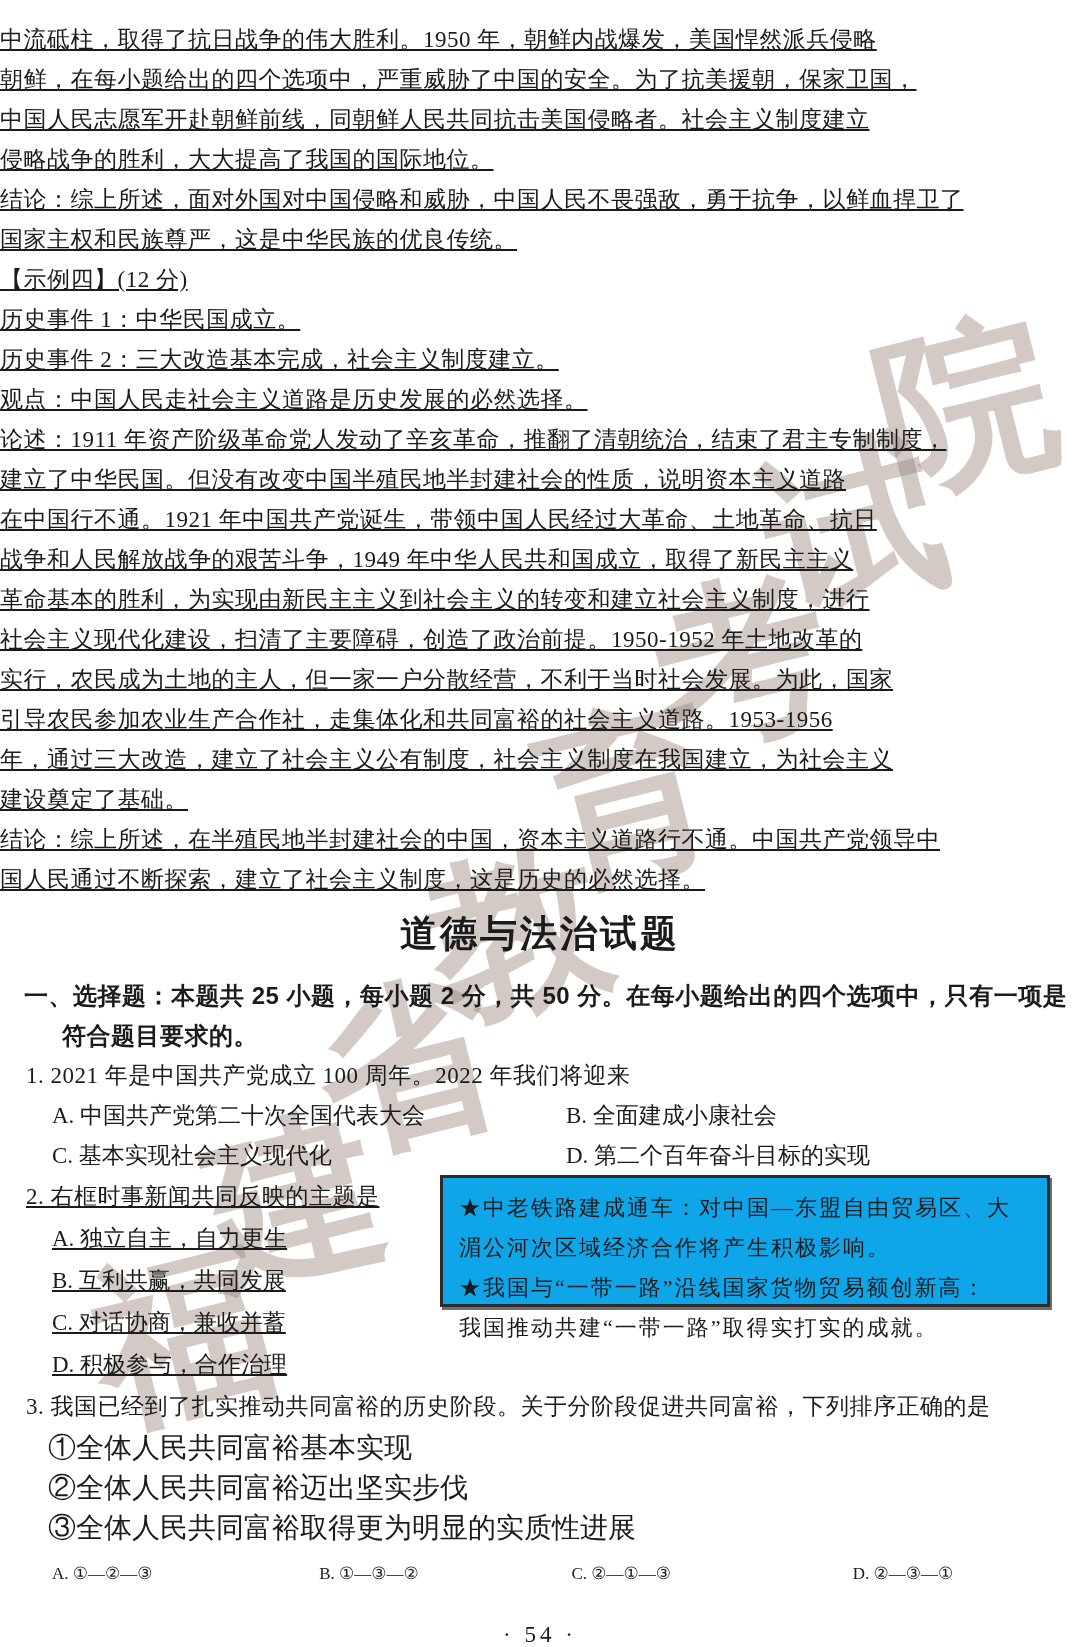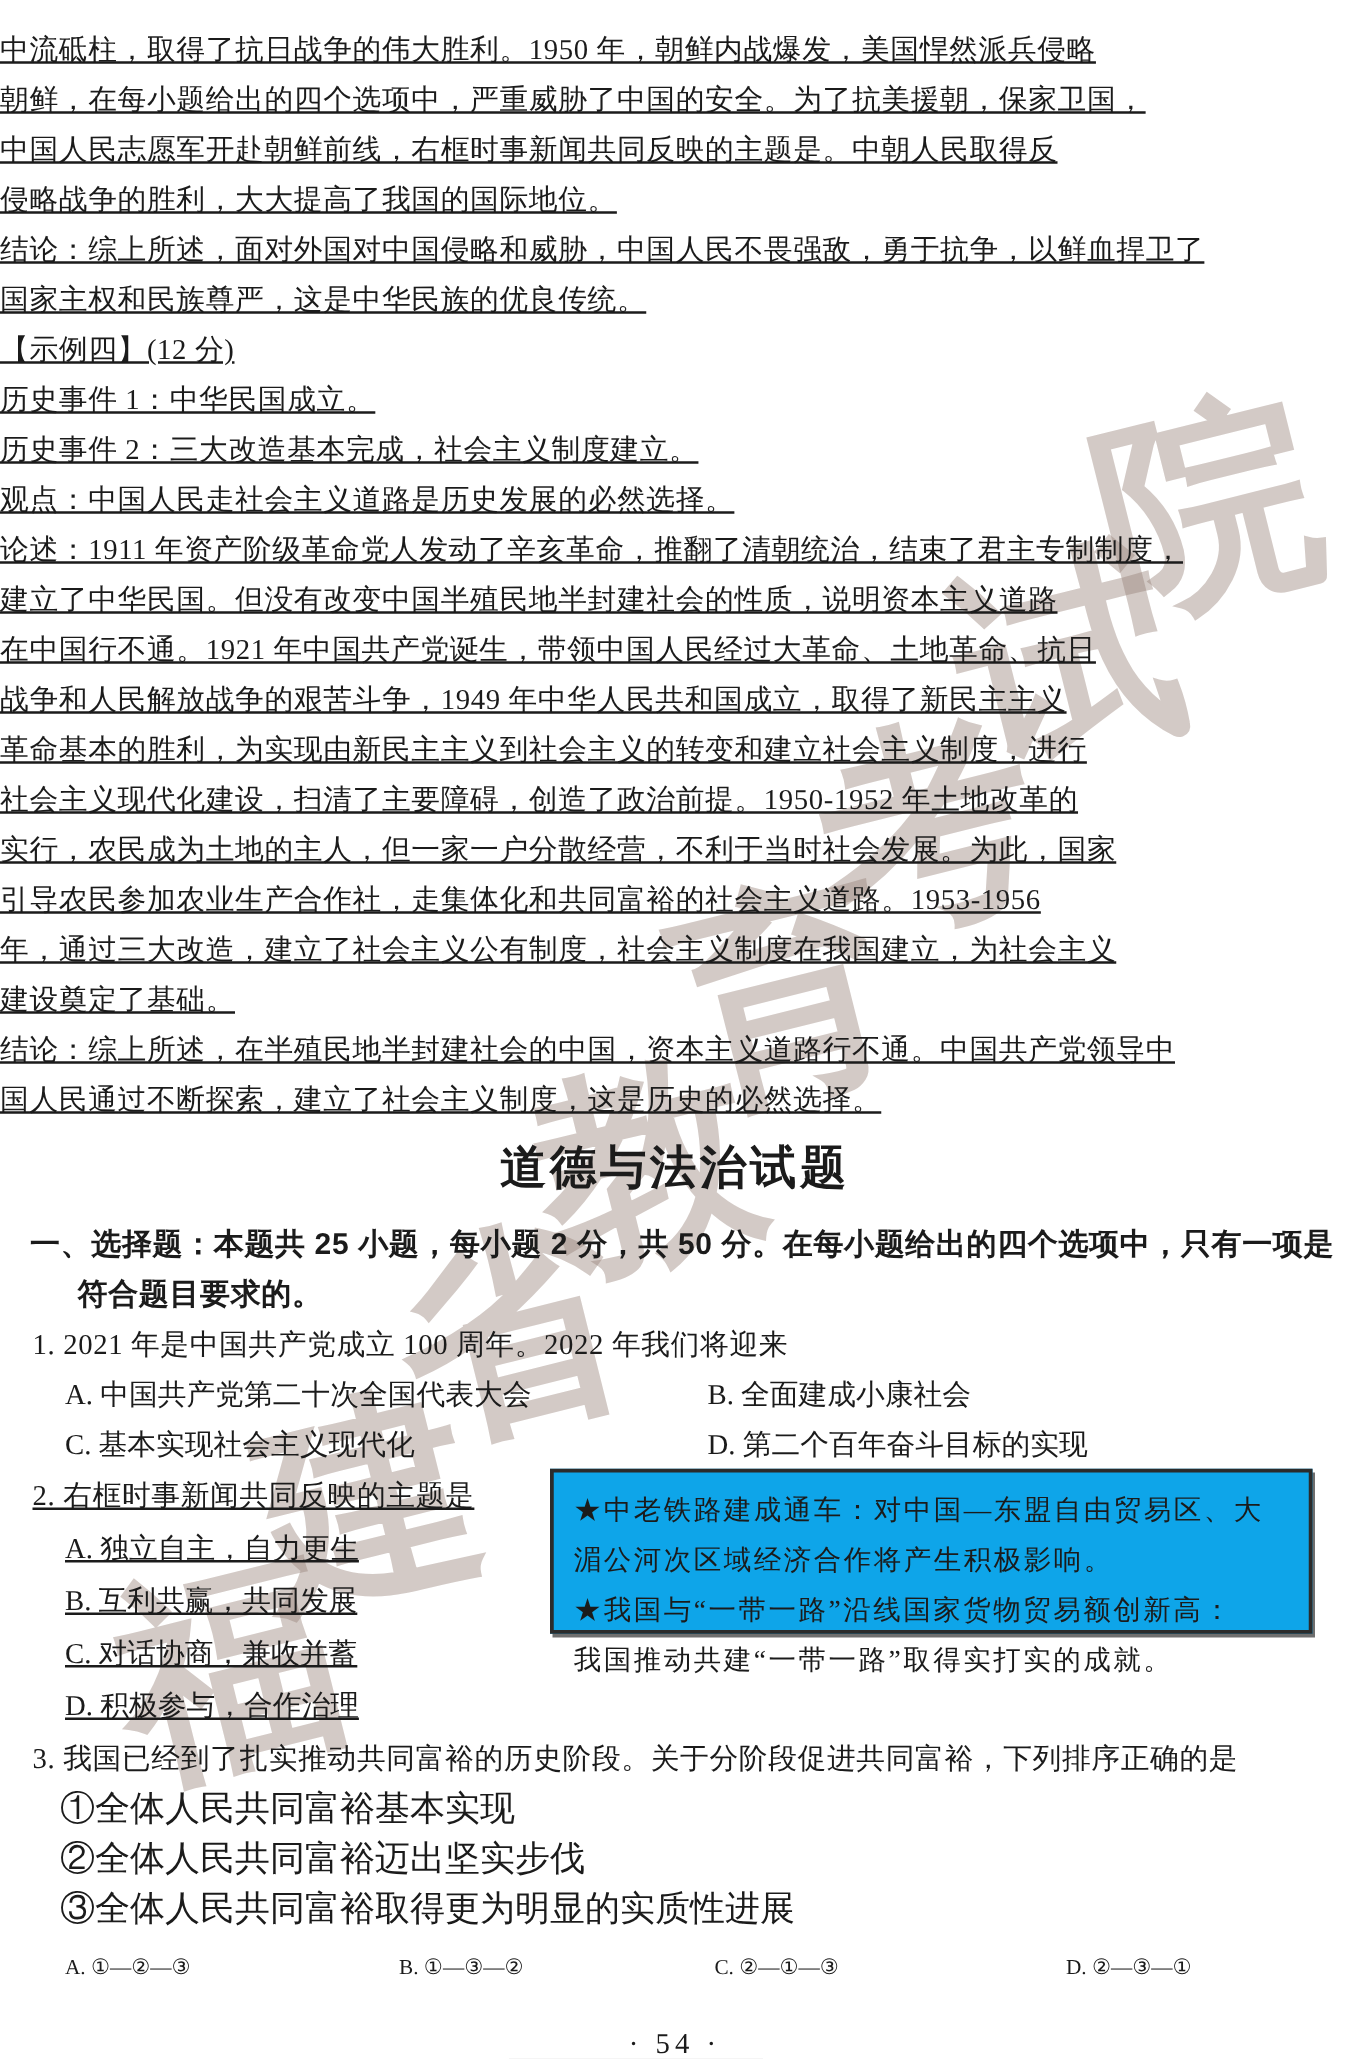--- a/index.html
+++ b/index.html
@@ -135,21 +135,21 @@
     <span style="left:655px;top:575px">考</span>
     <span style="left:767px;top:440px">试</span>
     <span style="left:879px;top:320px">院</span>
   </div>
 
   <div class="content">
 
     <div class="essay">
       <p class="ind-body">中流砥柱，取得了抗日战争的伟大胜利。1950 年，朝鲜内战爆发，美国悍然派兵侵略</p>
       <p class="ind-body">朝鲜，在每小题给出的四个选项中，严重威胁了中国的安全。为了抗美援朝，保家卫国，</p>
-      <p class="ind-body">中国人民志愿军开赴朝鲜前线，右框时事新闻共同反映的主题是。中朝人民取得反</p>
+      <p class="ind-body">中国人民志愿军开赴朝鲜前线，同朝鲜人民共同抗击美国侵略者。社会主义制度建立</p>
       <p class="ind-body">侵略战争的胜利，大大提高了我国的国际地位。</p>
       <p class="ind-label">结论：综上所述，面对外国对中国侵略和威胁，中国人民不畏强敌，勇于抗争，以鲜血捍卫了</p>
       <p class="ind-body">国家主权和民族尊严，这是中华民族的优良传统。</p>
       <p class="ind-label">【示例四】(12 分)</p>
       <p class="ind-label">历史事件 1：中华民国成立。</p>
       <p class="ind-label">历史事件 2：三大改造基本完成，社会主义制度建立。</p>
       <p class="ind-label">观点：中国人民走社会主义道路是历史发展的必然选择。</p>
       <p class="ind-label">论述：1911 年资产阶级革命党人发动了辛亥革命，推翻了清朝统治，结束了君主专制制度，</p>
       <p class="ind-body">建立了中华民国。但没有改变中国半殖民地半封建社会的性质，说明资本主义道路</p>
       <p class="ind-body">在中国行不通。1921 年中国共产党诞生，带领中国人民经过大革命、土地革命、抗日</p>

